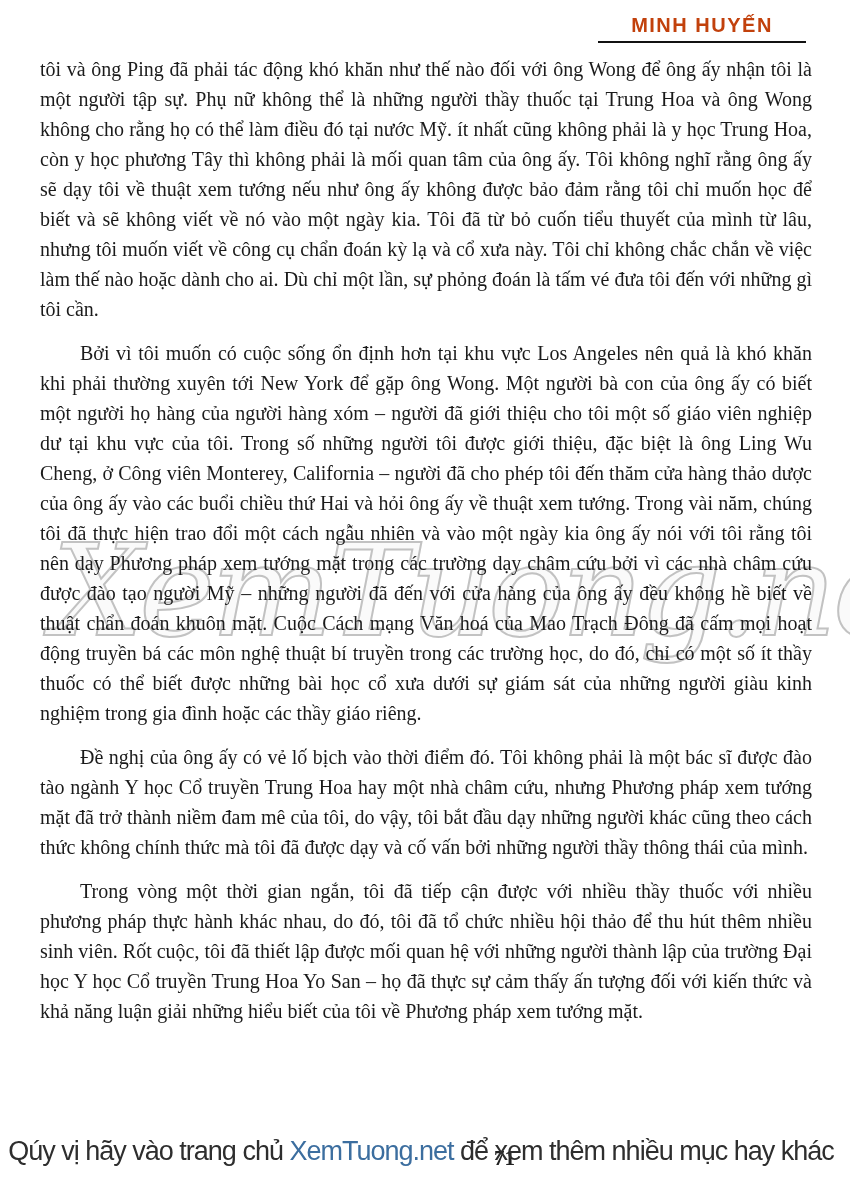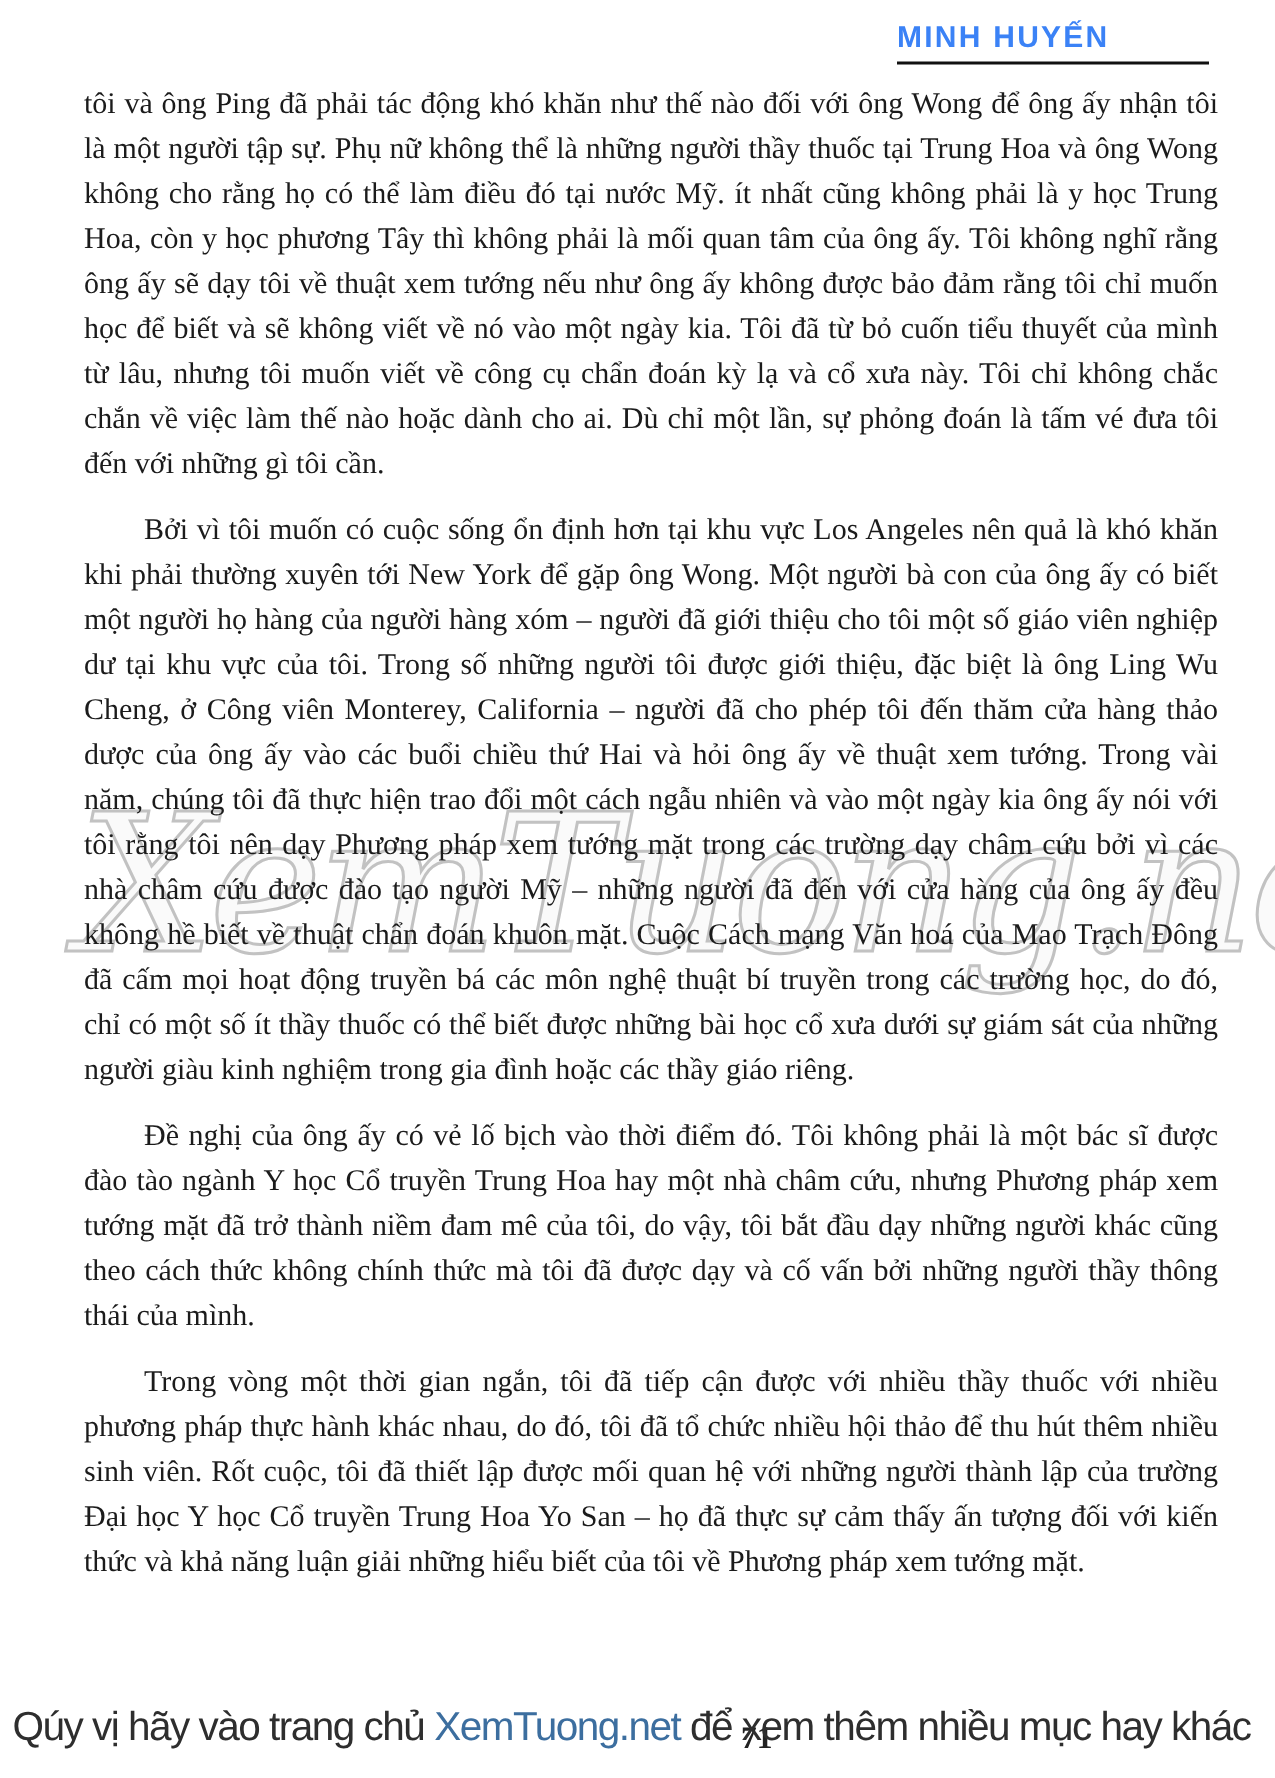--- a/index.html
+++ b/index.html
@@ -7,44 +7,44 @@
     position:relative;
     width:850px;height:1185px;
     background:#ffffff;
     overflow:hidden;
     font-family:"Liberation Serif","DejaVu Serif",serif;
     color:#1b1b1b;
   }
   
   .header{
     position:absolute;top:14px;right:44px;
-    text-align:left;
+    text-align:center;
     font-family:"Liberation Sans","DejaVu Sans",sans-serif;
-    font-weight:bold;font-size:20px;letter-spacing:1.5px;color:#3b82f6;
+    font-weight:bold;font-size:20px;letter-spacing:1.5px;color:#c2410c;
   }
   .header-rule{
     margin-top:4px;margin-left:auto;
     width:208px;height:0;border-bottom:2.5px solid #111;
   }
   
   .watermark{
     position:absolute;left:52px;top:516px;width:760px;
     font-family:"DejaVu Serif",serif;font-style:italic;
     font-size:128px;letter-spacing:-4px;white-space:nowrap;
     color:rgba(0,0,0,0.02);
     -webkit-text-stroke:2px #c2c2c2;
     z-index:0;pointer-events:none;
   }
   
   .body-text{
     position:absolute;left:40px;top:54px;width:772px;
     z-index:1;
   }
   .para{
-    margin:0 0 14px 16px;
+    margin:0 0 14px 0;
     font-size:20px;line-height:30px;
     text-align:justify;
     color:#1b1b1b;
   }
   .para.indent{text-indent:40px;}
   
   .page-number{
     position:absolute;left:494px;top:1146px;
     font-family:"Liberation Serif",serif;font-weight:bold;
     font-size:21px;color:#222;z-index:1;

